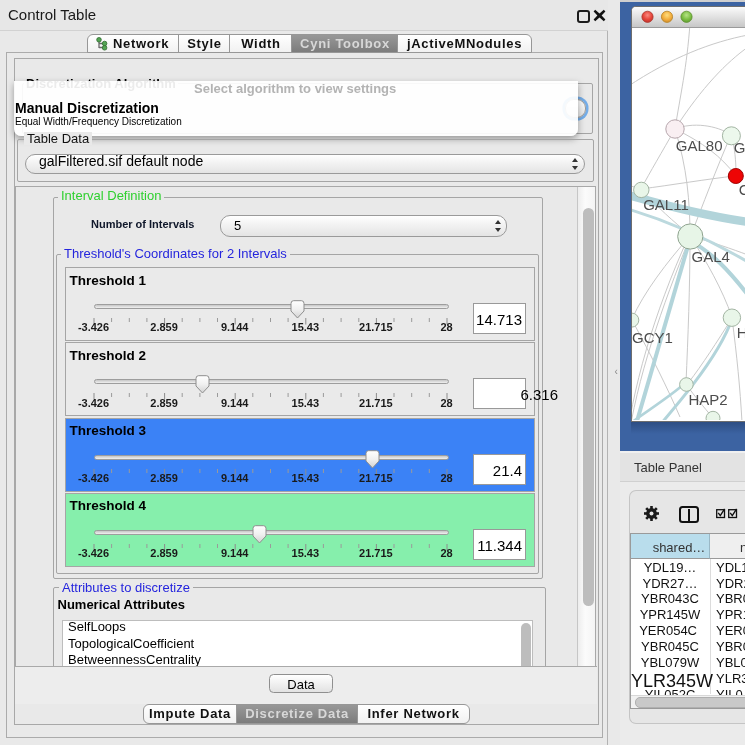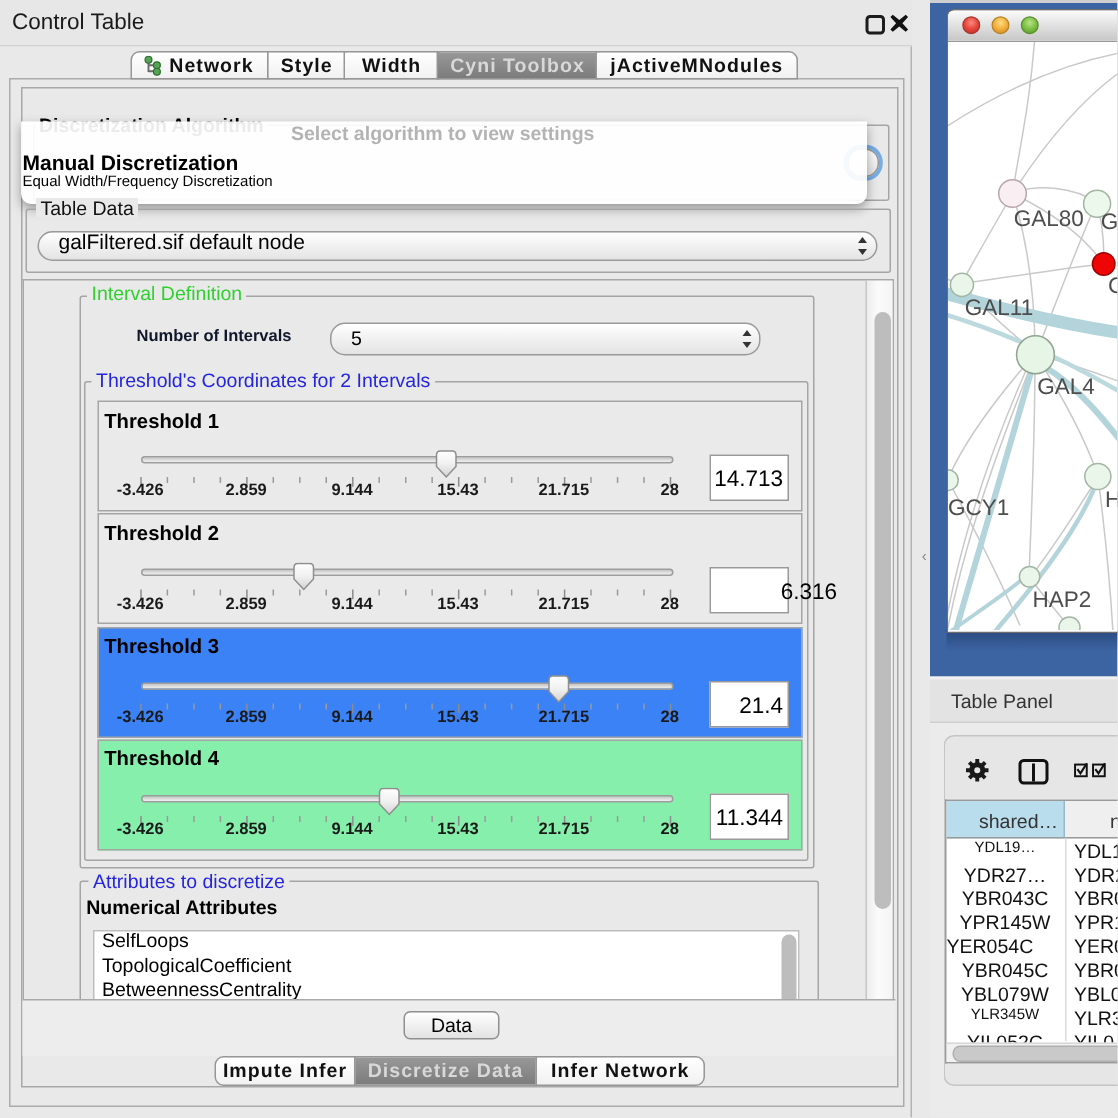--- a/index.html
+++ b/index.html
@@ -265,21 +265,21 @@
 <div class="a" style="left:46px;top:432.5px;width:469px;height:70px;background:#fff;border:1px solid #bdbdbd;"></div>
 <div class="tx" style="left:52px;top:433.4px;font-size:13px;color:#000;">SelfLoops</div>
 <div class="tx" style="left:52px;top:450px;font-size:13px;color:#000;">TopologicalCoefficient</div>
 <div class="tx" style="left:52px;top:466.20000000000005px;font-size:13px;color:#000;">BetweennessCentrality</div>
 <div class="a" style="left:504.5px;top:436px;width:10px;height:60px;background:#bdbdbd;border-radius:5px;"></div>
 </div>
 
 <div class="a" style="left:15px;top:665.5px;width:582px;height:37px;background:#ededed;border-top:1px solid #a9a9a9;"></div>
 <div class="a" style="left:269px;top:674px;width:62px;height:17px;border:1px solid #8f8f8f;border-radius:4.5px;background:linear-gradient(#ffffff,#e2e2e2);text-align:center;">
  <span style="font-size:13px;line-height:17px;color:#000;">Data</span></div>
-<div class="tab tbot tablbl" style="left:143px;width:92px;border-radius:6px 0 0 6px;line-height:18px;">Impute Infer</div>
+<div class="tab tbot tablbl" style="left:143px;width:92px;border-radius:6px 0 0 6px;line-height:18px;">Impute Data</div>
 <div class="tab tbot tabsel tablbl" style="left:236px;width:120px;border-radius:0;line-height:18px;">Discretize Data</div>
 <div class="tab tbot tablbl" style="left:357px;width:111px;border-radius:0 6px 6px 0;line-height:18px;">Infer Network</div>
 
 <div class="a" style="left:608px;top:0;width:12px;height:745px;background:#e9e9e9;"></div>
 <div class="tx" style="left:614.5px;top:367px;font-size:10px;color:#8a8a8a;">‹</div>
 
 <div class="a" style="left:620px;top:0;width:125px;height:2px;background:#cfcfcf;"></div>
 <div class="a" style="left:620px;top:2px;width:125px;height:449px;background:#3c63a2;"></div>
 <div class="a" style="left:631px;top:420px;width:114px;height:14px;background:linear-gradient(#2a4a7e,rgba(61,102,166,0));"></div>
 
@@ -394,33 +394,33 @@
  <path d="M2.2 4.8 L4.3 7.6 L8.6 0.8 M14.2 4.8 L16.3 7.6 L20.6 0.8" stroke="#111" stroke-width="1.4" fill="none"></path>
 </svg>
 
 <div class="a" style="left:630px;top:533px;width:115px;height:174px;border:1px solid #9a9a9a;border-right:none;background:#fff;overflow:hidden;">
 <div class="a" style="left:0;top:0;width:78px;height:24px;background:#b9ddec;border-right:1px solid #9ab8c6;border-bottom:1px solid #9a9a9a;"></div>
 <div class="tx" style="left:9px;top:6.7px;width:78px;text-align:center;font-size:13px;color:#333;">shared…</div>
 <div class="a" style="left:79px;top:0;width:36px;height:24px;background:#efefef;border-bottom:1px solid #9a9a9a;">
  <span style="position:absolute;left:30px;top:6px;font-size:13px;color:#333;">na</span>
     </div>
 <div class="a" style="left:78.5px;top:25px;width:1px;height:135px;background:#dcdcdc;"></div>
-<div class="tx" style="left:0px;top:26.6px;width:78px;text-align:center;font-size:10px;color:#111;">YDL19…</div>
+<div class="tx" style="left:0px;top:26.6px;width:78px;text-align:center;font-size:13px;color:#111;">YDL19…</div>
 <div class="tx" style="left:85px;top:26.6px;font-size:13px;color:#111;">YDL1</div>
 <div class="tx" style="left:0px;top:42.5px;width:78px;text-align:center;font-size:13px;color:#111;">YDR27…</div>
 <div class="tx" style="left:85px;top:42.5px;font-size:13px;color:#111;">YDR2</div>
 <div class="tx" style="left:0px;top:58.4px;width:78px;text-align:center;font-size:13px;color:#111;">YBR043C</div>
 <div class="tx" style="left:85px;top:58.4px;font-size:13px;color:#111;">YBR0</div>
 <div class="tx" style="left:0px;top:74.3px;width:78px;text-align:center;font-size:13px;color:#111;">YPR145W</div>
 <div class="tx" style="left:85px;top:74.3px;font-size:13px;color:#111;">YPR1</div>
-<div class="tx" style="left:0px;top:90.2px;width:66px;text-align:left;font-size:13px;color:#111;">YER054C</div>
+<div class="tx" style="left:0px;top:90.2px;width:66px;text-align:right;font-size:13px;color:#111;">YER054C</div>
 <div class="tx" style="left:85px;top:90.2px;font-size:13px;color:#111;">YER0</div>
 <div class="tx" style="left:0px;top:106.1px;width:78px;text-align:center;font-size:13px;color:#111;">YBR045C</div>
 <div class="tx" style="left:85px;top:106.1px;font-size:13px;color:#111;">YBR0</div>
 <div class="tx" style="left:0px;top:122.0px;width:78px;text-align:center;font-size:13px;color:#111;">YBL079W</div>
 <div class="tx" style="left:85px;top:122.0px;font-size:13px;color:#111;">YBL0</div>
-<div class="tx" style="left:0px;top:137.9px;width:78px;text-align:center;font-size:10px;color:#111;">YLR345W</div>
+<div class="tx" style="left:0px;top:137.9px;width:78px;text-align:center;font-size:18px;color:#111;">YLR345W</div>
 <div class="tx" style="left:85px;top:137.9px;font-size:13px;color:#111;">YLR3</div>
 <div class="tx" style="left:0px;top:153.8px;width:78px;text-align:center;font-size:13px;color:#111;">YIL052C</div>
 <div class="tx" style="left:85px;top:153.8px;font-size:13px;color:#111;">YIL0</div>
 
 <div class="a" style="left:0;top:160.5px;width:115px;height:14px;background:#f1f1f1;border-top:1px solid #d8d8d8;"></div>
 <div class="a" style="left:3.5px;top:163px;width:115px;height:9px;background:#c9c9c9;border:1px solid #b0b0b0;border-radius:5px;"></div>
 </div>
 </body></html>

